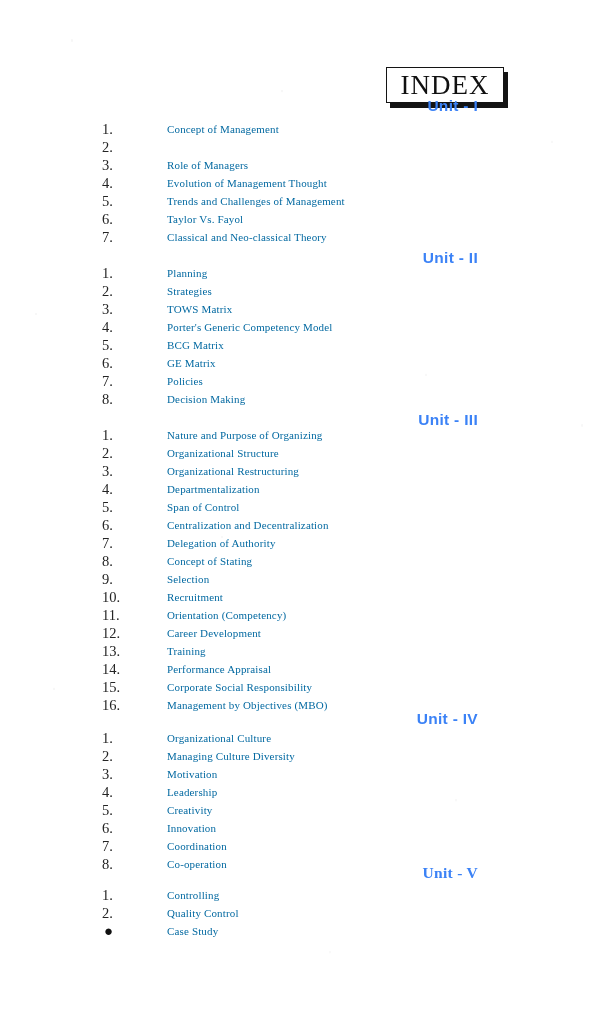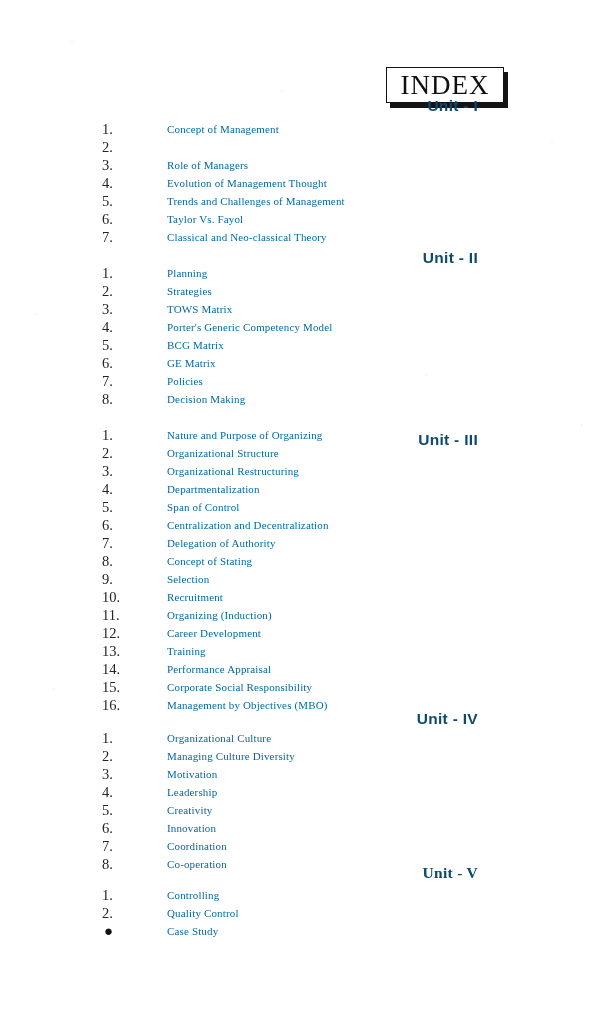--- a/index.html
+++ b/index.html
@@ -80,21 +80,21 @@
   }
 
   
   .unit-heading {
     position: absolute;
     right: 122px;
     font-family: "Liberation Sans", sans-serif;
     font-weight: bold;
     font-size: 15.5px;
     letter-spacing: 0.3px;
-    color: #0c4a6e;
+    color: #3b82f6;
     white-space: nowrap;
   }
 
   
   .list-block {
     position: absolute;
     left: 0;
     width: 600px;
   }
   .entry {
@@ -198,21 +198,21 @@
     <div class="entry">
       <span class="num">7.</span>
       <span class="label">Policies</span>
     </div>
     <div class="entry">
       <span class="num">8.</span>
       <span class="label">Decision Making</span>
     </div>
   </div>
 
-  <div class="unit-heading" style="top:411px;margin-top:20px;">Unit - III</div>
+  <div class="unit-heading" style="top:411px;">Unit - III</div>
   <div class="list-block" style="top:426px;">
     <div class="entry">
       <span class="num">1.</span>
       <span class="label">Nature and Purpose of Organizing</span>
     </div>
     <div class="entry">
       <span class="num">2.</span>
       <span class="label">Organizational Structure</span>
     </div>
     <div class="entry">
@@ -242,21 +242,21 @@
     <div class="entry">
       <span class="num">9.</span>
       <span class="label">Selection</span>
     </div>
     <div class="entry">
       <span class="num">10.</span>
       <span class="label">Recruitment</span>
     </div>
     <div class="entry">
       <span class="num">11.</span>
-      <span class="label">Organizing (Induction)</span>
+      <span class="label">Orientation (Competency)</span>
     </div>
     <div class="entry">
       <span class="num">12.</span>
       <span class="label">Career Development</span>
     </div>
     <div class="entry">
       <span class="num">13.</span>
       <span class="label">Training</span>
     </div>
     <div class="entry">

